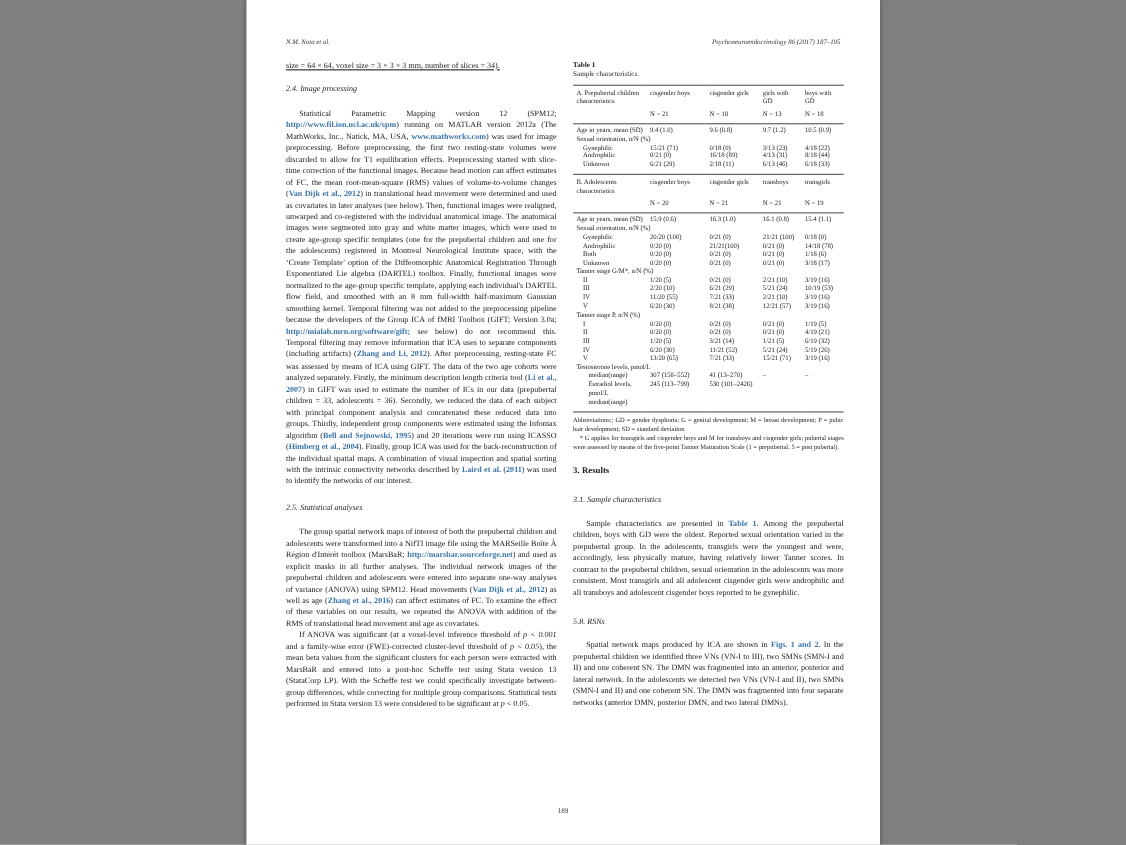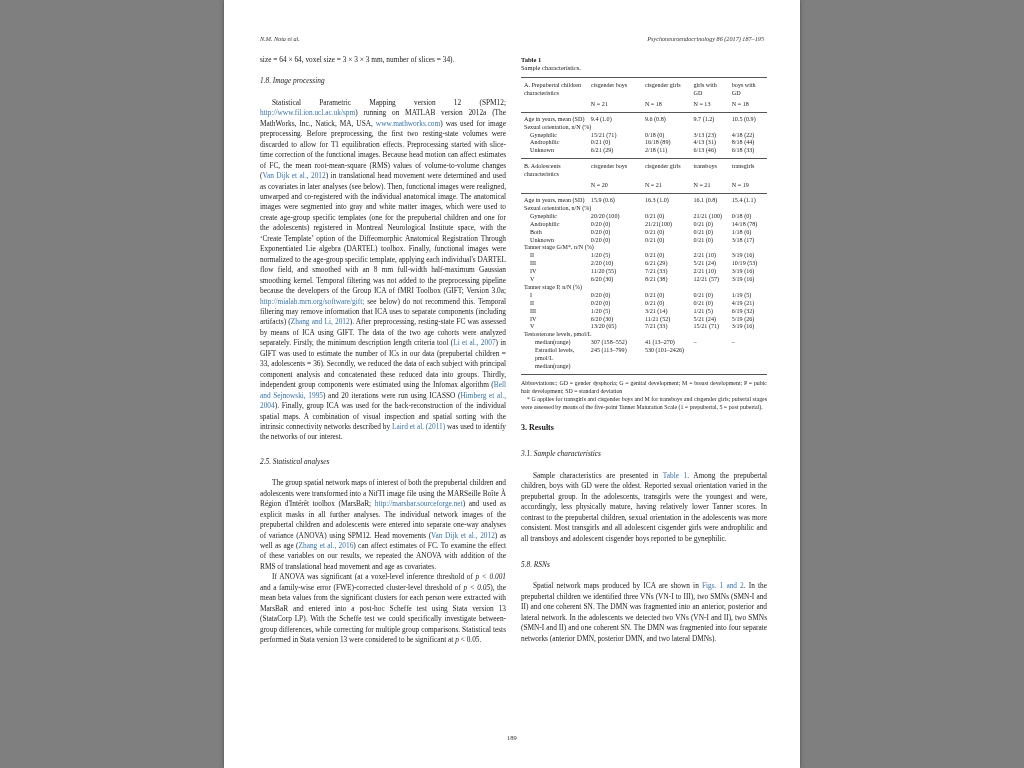--- a/index.html
+++ b/index.html
@@ -4,24 +4,24 @@
 <style>
   html, body { margin:0; padding:0; }
   body { width:1024px; height:768px; background:#7f7f80; overflow:hidden; position:relative; font-family:"Liberation Serif","DejaVu Serif",serif; color:#222; }
   .page { position:absolute; left:224px; top:0; width:576px; height:768px; background:#fff; box-shadow:0 0 4px rgba(0,0,0,0.4); }
   .hdr { position:absolute; top:35px; font-size:6.2px; font-style:italic; color:#333; }
   .hdr.l { left:36px; } .hdr.r { right:36px; }
   .col { position:absolute; top:55px; width:246px; font-size:7.35px; line-height:10.45px; text-align:justify; }
   .col.left { left:36px; }
   .col.right { left:297px; top:56px; }
   p { margin:0; text-indent:12px; }
-  p.noind { text-indent:0; }
+  p.noind { text-indent:0;text-decoration:underline; }
   .sec { font-style:italic; margin:11px 0 11px 0; text-indent:0; }
   .secb { font-weight:bold; font-size:8px; margin:12px 0 10px 0; text-indent:0; }
-  a, .lnk { color:#3b74a8; text-decoration:none; }
+  a, .lnk { color:#3b74a8; text-decoration:none;font-weight:bold; }
   .it { font-style:italic; }
   .tcap1 { font-weight:bold; font-size:6.5px; line-height:8px; }
   .tcap2 { font-size:6.5px; line-height:8px; margin-bottom:5px; }
   table { border-collapse:collapse; width:100%; font-size:6.1px; line-height:7.9px; }
   td { padding:0 2px 0 3px; vertical-align:top; text-align:left; }
   tr.hr td { border-top:1.4px solid #555; }
   tr.thin td { border-top:0.8px solid #555; }
   .c0 { width:66px; }
   .c1 { width:56px; }
   .c2 { width:48px; }
@@ -34,21 +34,21 @@
 </head>
 <body>
 
 <div class="page">
   <div class="hdr l">N.M. Nota et al.</div>
   <div class="hdr r">Psychoneuroendocrinology 86 (2017) 187–195</div>
 
   <div class="col left">
     <p class="noind">size = 64 × 64, voxel size = 3 × 3 × 3 mm, number of slices = 34).</p>
 
-    <div class="sec">1.8.  Image processing</div>
+    <div class="sec">2.4.  Image processing</div>
     <p><span>Statistical Parametric Mapping version 12 (SPM12; </span><a>http://www.fil.ion.ucl.ac.uk/spm</a><span>) running on MATLAB version 2012a (The MathWorks, Inc., Natick, MA, USA, </span><a>www.mathworks.com</a><span>) was used for image preprocessing. Before preprocessing, the first two resting-state volumes were discarded to allow for T1 equilibration effects. Preprocessing started with slice-time correction of the functional images. Because head motion can affect estimates of FC, the mean root-mean-square (RMS) values of volume-to-volume changes (</span><a>Van Dijk et al., 2012</a><span>) in translational head movement were determined and used as covariates in later analyses (see below). Then, functional images were realigned, unwarped and co-registered with the individual anatomical image. The anatomical images were segmented into gray and white matter images, which were used to create age-group specific templates (one for the prepubertal children and one for the adolescents) registered in Montreal Neurological Institute space, with the ‘Create Template’ option of the Diffeomorphic Anatomical Registration Through Exponentiated Lie algebra (DARTEL) toolbox. Finally, functional images were normalized to the age-group specific template, applying each individual's DARTEL flow field, and smoothed with an 8 mm full-width half-maximum Gaussian smoothing kernel. Temporal filtering was not added to the preprocessing pipeline because the developers of the Group ICA of fMRI Toolbox (GIFT; Version 3.0a; </span><a>http://mialab.mrn.org/software/gift;</a><span> see below) do not recommend this. Temporal filtering may remove information that ICA uses to separate components (including artifacts) (</span><a>Zhang and Li, 2012</a><span>). After preprocessing, resting-state FC was assessed by means of ICA using GIFT. The data of the two age cohorts were analyzed separately. Firstly, the minimum description length criteria tool (</span><a>Li et al., 2007</a><span>) in GIFT was used to estimate the number of ICs in our data (prepubertal children = 33, adolescents = 36). Secondly, we reduced the data of each subject with principal component analysis and concatenated these reduced data into groups. Thirdly, independent group components were estimated using the Infomax algorithm (</span><a>Bell and Sejnowski, 1995</a><span>) and 20 iterations were run using ICASSO (</span><a>Himberg et al., 2004</a><span>). Finally, group ICA was used for the back-reconstruction of the individual spatial maps. A combination of visual inspection and spatial sorting with the intrinsic connectivity networks described by </span><a>Laird et al. (2011)</a><span> was used to identify the networks of our interest.</span></p>
 
     <div class="sec" style="margin-top:14px">2.5.  Statistical analyses</div>
     <p><span>The group spatial network maps of interest of both the prepubertal children and adolescents were transformed into a NifTI image file using the MARSeille Boîte À Région d'Intérêt toolbox (MarsBaR; </span><a>http://marsbar.sourceforge.net</a><span>) and used as explicit masks in all further analyses. The individual network images of the prepubertal children and adolescents were entered into separate one-way analyses of variance (ANOVA) using SPM12. Head movements (</span><a>Van Dijk et al., 2012</a><span>) as well as age (</span><a>Zhang et al., 2016</a><span>) can affect estimates of FC. To examine the effect of these variables on our results, we repeated the ANOVA with addition of the RMS of translational head movement and age as covariates.</span></p>
     <p><span>If ANOVA was significant (at a voxel-level inference threshold of </span><span class="it">p &lt; 0.001</span><span> and a family-wise error (FWE)-corrected cluster-level threshold of </span><span class="it">p &lt; 0.05</span><span>), the mean beta values from the significant clusters for each person were extracted with MarsBaR and entered into a post-hoc Scheffe test using Stata version 13 (StataCorp LP). With the Scheffe test we could specifically investigate between-group differences, while correcting for multiple group comparisons. Statistical tests performed in Stata version 13 were considered to be significant at </span><span class="it">p</span><span> &lt; 0.05.</span></p>
   </div>
 
   <div class="col right">
     <div class="tcap1">Table 1</div>
     <div class="tcap2">Sample characteristics.</div>

